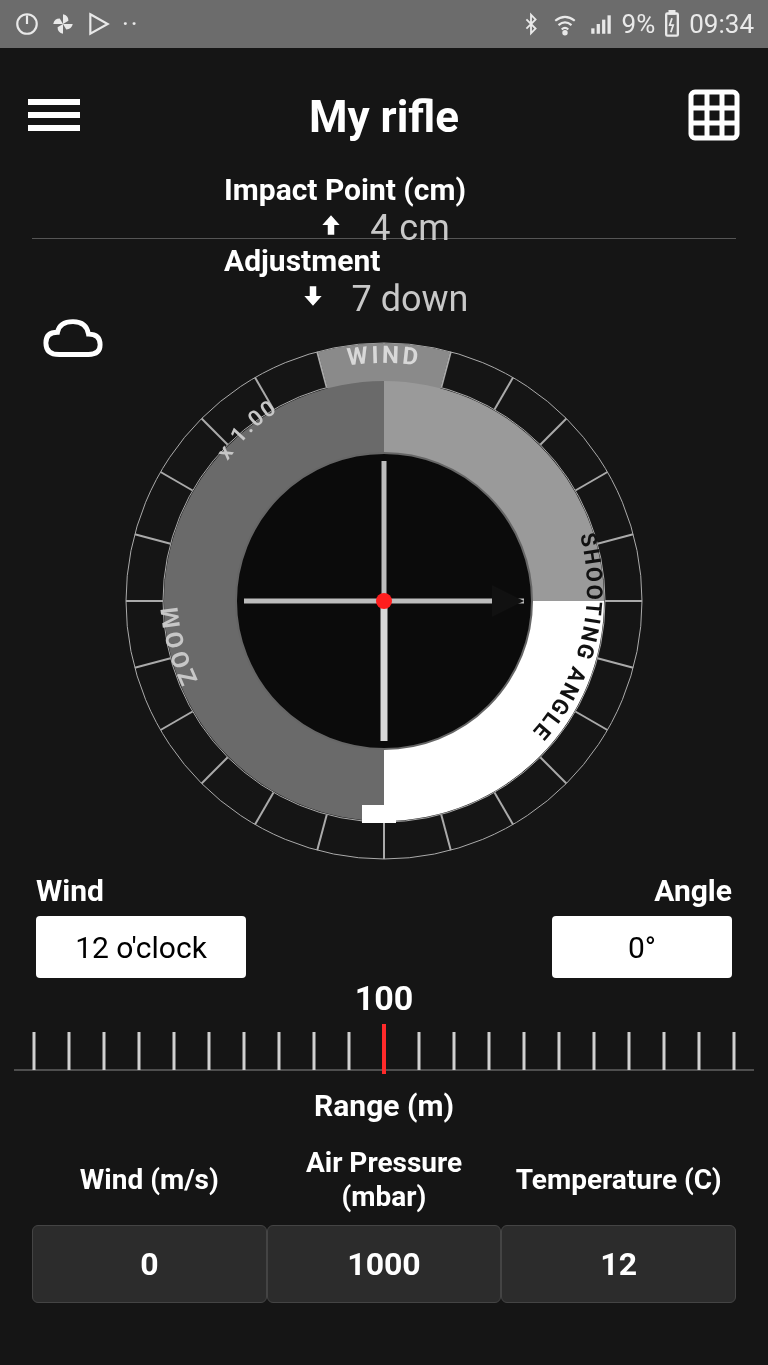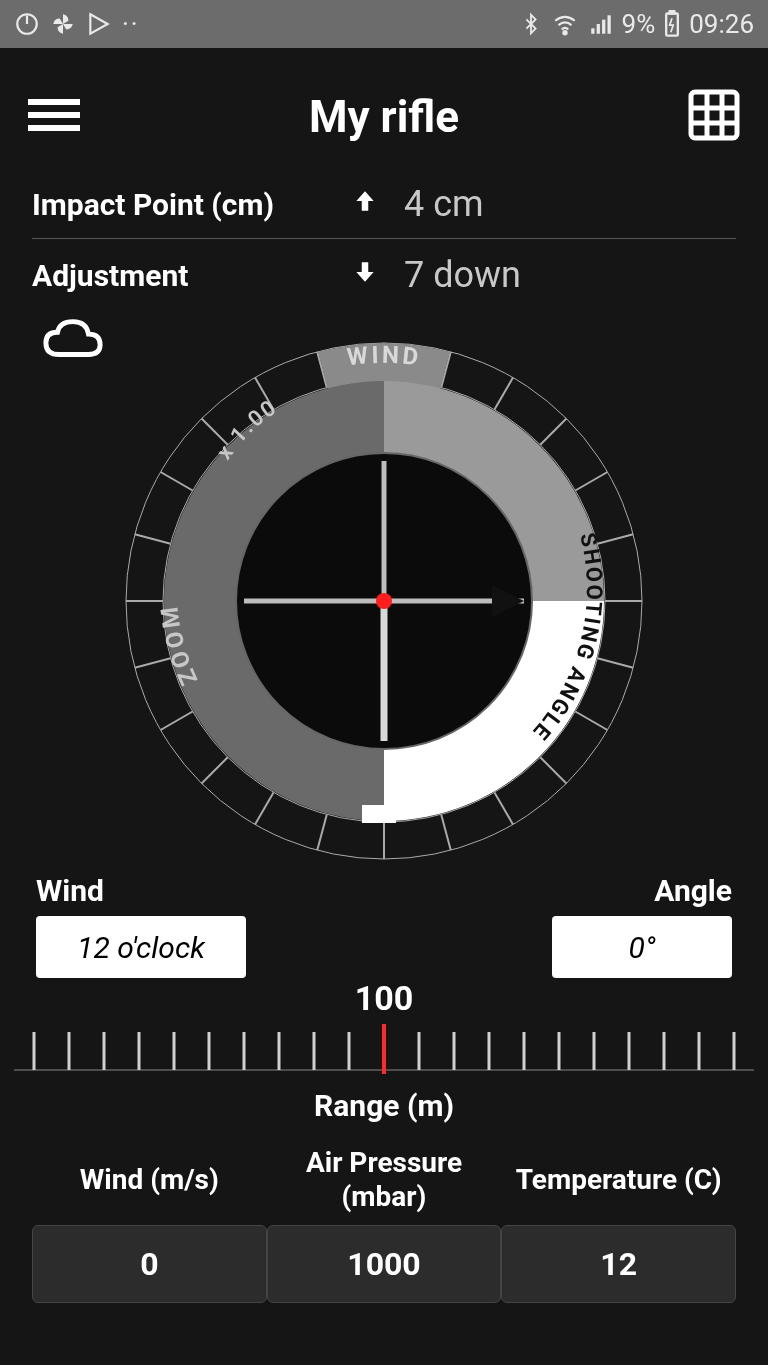--- a/index.html
+++ b/index.html
@@ -26,20 +26,21 @@
     margin-top: 14px;
   }
   .app-title { font-size: 44px; font-weight: 700; }
 
   
   .info-rows { padding: 0 32px; }
   .info-row {
     display: flex; align-items: center;
     height: 64px;
     font-size: 32px;
+    flex-direction: column;
   }
   .info-row .label { width: 320px; font-weight: 700; font-size: 30px; }
   .info-row .value { display: flex; align-items: center; gap: 26px; color: #c8c8c8; font-size: 36px; }
   .info-row .value svg { flex: none; }
   .divider { height: 1px; background: #555; margin: 2px 0 4px 0; }
 
   
   .dial-wrap { position: relative; text-align: center; margin-top: 4px; }
   .cloud-icon { position: absolute; left: 42px; top: 6px; }
   svg.dial { display: block; margin: 0 auto; }
@@ -49,21 +50,21 @@
     display: flex; justify-content: space-between;
     padding: 0 36px; margin-top: 2px;
   }
   .wa-col { display: flex; flex-direction: column; gap: 8px; }
   .wa-col.right { text-align: left; align-items: flex-end; }
   .wa-label { font-size: 30px; font-weight: 700; }
   .wa-box {
     background: #fff; color: #000;
     min-width: 180px; height: 62px;
     display: flex; align-items: center; justify-content: center;
-    font-size: 30px; border-radius: 4px; font-style: italic;
+    font-size: 30px; border-radius: 4px;
   }
   .wa-box.wide { min-width: 210px; }
 
   
   .range-wrap { padding: 0 14px; }
   .range-value { text-align: center; font-size: 34px; font-weight: 700; margin-bottom: 2px; }
   .range-label { text-align: center; font-size: 30px; font-weight: 700; margin-top: 8px; }
   svg.range-scale { display: block; width: 100%; }
 
   
@@ -129,21 +130,21 @@
         </svg>
     </span>
     <span>9%</span>
     <span>
       <svg width="18" height="28" viewBox="0 0 14 24" fill="none" stroke="#e9e9e9" stroke-width="2">
           <rect x="2" y="3" width="10" height="19" rx="1"></rect>
           <rect x="5" y="1" width="4" height="2" fill="#e9e9e9"></rect>
           <path d="M7 7 L5 13 L8 13 L6 19" stroke-width="1.5"></path>
         </svg>
     </span>
-    <span>09:26</span>
+    <span>09:34</span>
   </div>
 </div>
 
 <div class="app-header">
   <div>
     <svg width="52" height="40" viewBox="0 0 52 40">
         <rect y="4" width="52" height="6" fill="#fff"></rect>
         <rect y="17" width="52" height="6" fill="#fff"></rect>
         <rect y="30" width="52" height="6" fill="#fff"></rect>
       </svg>

